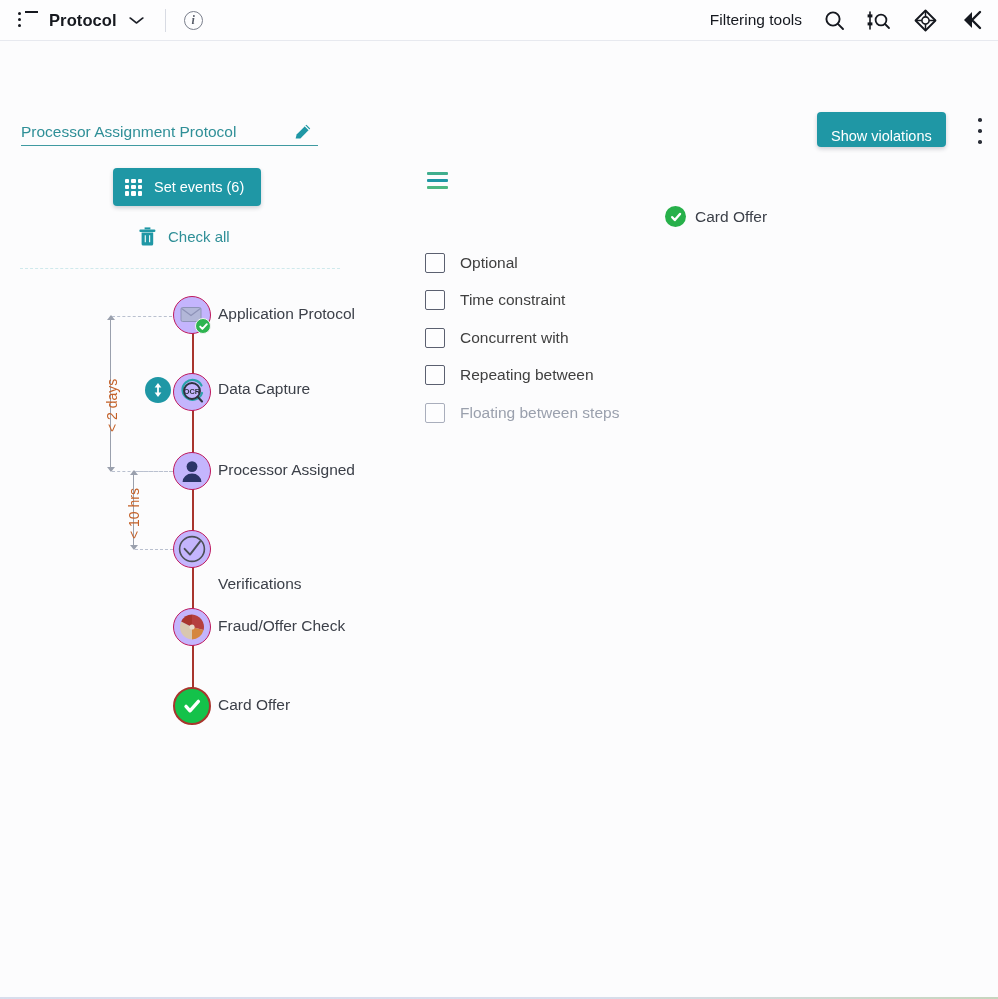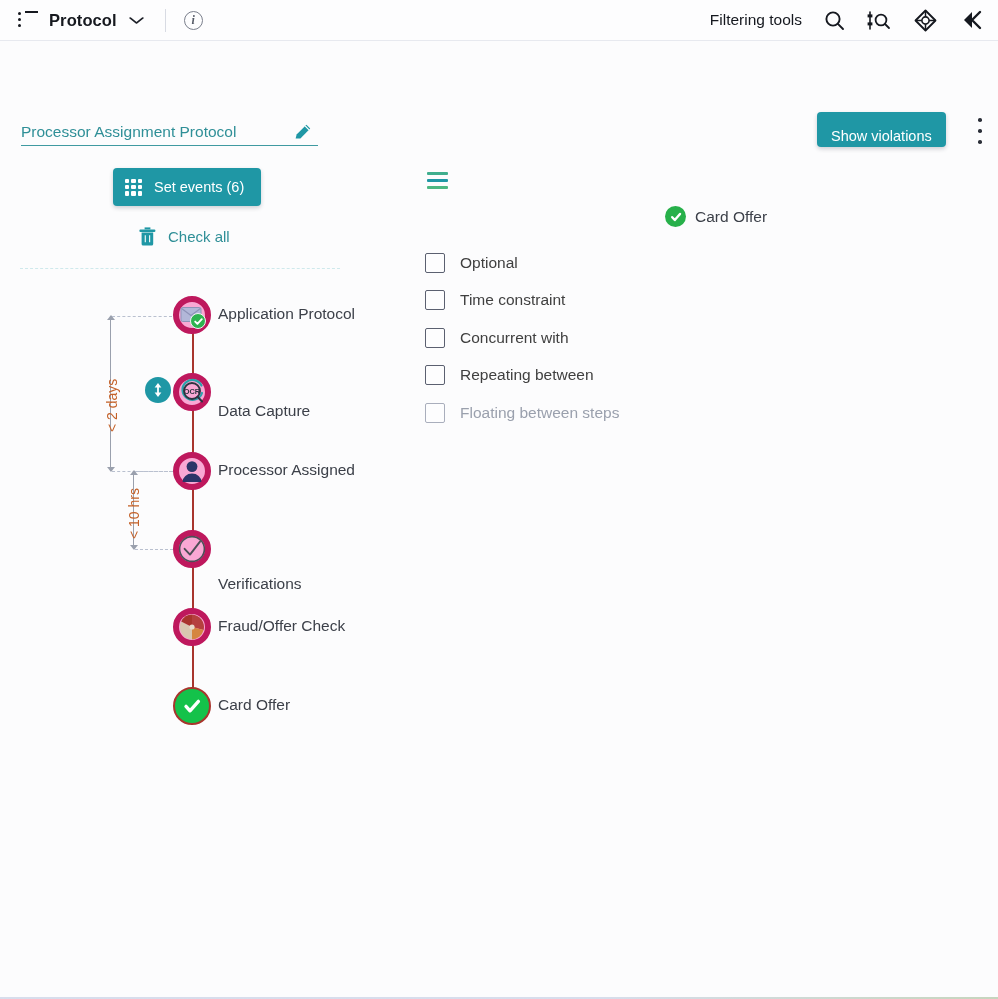--- a/index.html
+++ b/index.html
@@ -136,21 +136,21 @@
   .tl-spine {
     position: absolute; left: 191.5px; top: 316px;
     width: 2px; height: 390px; background: #a8352d;
   }
   .node {
     position: absolute; left: 173px;
     width: 38px; height: 38px; border-radius: 50%;
     display: flex; align-items: center; justify-content: center;
     cursor: pointer;
   }
-  .node-grey { background: #f9a8d4; border: 6px solid #be185d; }
+  .node-grey { background: #c4b5fd; border: 1px solid #be185d; }
   .node-lbl {
     position: absolute; left: 218px;
     font-size: 15.5px; color: #3c4049;
     white-space: nowrap;
   }
   .lbl-clip {
     position: absolute; left: 218px; width: 149px; overflow: hidden;
     font-size: 15.5px; color: #3c4049; white-space: nowrap;
   }
   .badge-check {
@@ -386,21 +386,21 @@
     <div class="node node-grey" style="top:373px;">
       <span>
         <svg width="30" height="30" viewBox="0 0 30 30" class="ic">
           <path d="M24.5 8.5 A10 10 0 1 0 25 16" fill="none" stroke="#2aa3ac" stroke-width="2.2" stroke-linecap="round"></path>
           <circle cx="15" cy="14" r="8" fill="none" stroke="#2e3340" stroke-width="1.9"></circle>
           <path d="M20.6 19.8 L25 24.4" stroke="#2e3340" stroke-width="2.1" stroke-linecap="round"></path>
           <text x="15" y="17" font-family="Liberation Sans, sans-serif" font-size="7.4" font-weight="bold" fill="#2e3340" text-anchor="middle">OCR</text>
         </svg>
       </span>
     </div>
-    <div class="node-lbl" style="top:402px;">Data Capture</div>
+    <div class="node-lbl" style="top:380px;">Data Capture</div>
 
     <div class="node node-grey" style="top:452px;">
       <span>
         <svg width="24" height="24" viewBox="0 0 24 24" class="ic">
           <circle cx="12" cy="7.6" r="5.4" fill="#2b3468"></circle>
           <path d="M2.6 23 a9.4 8.4 0 0 1 18.8 0 z" fill="#2b3468"></path>
         </svg>
       </span>
     </div>
     <div class="node-lbl" style="top:461px;">Processor Assigned</div>

